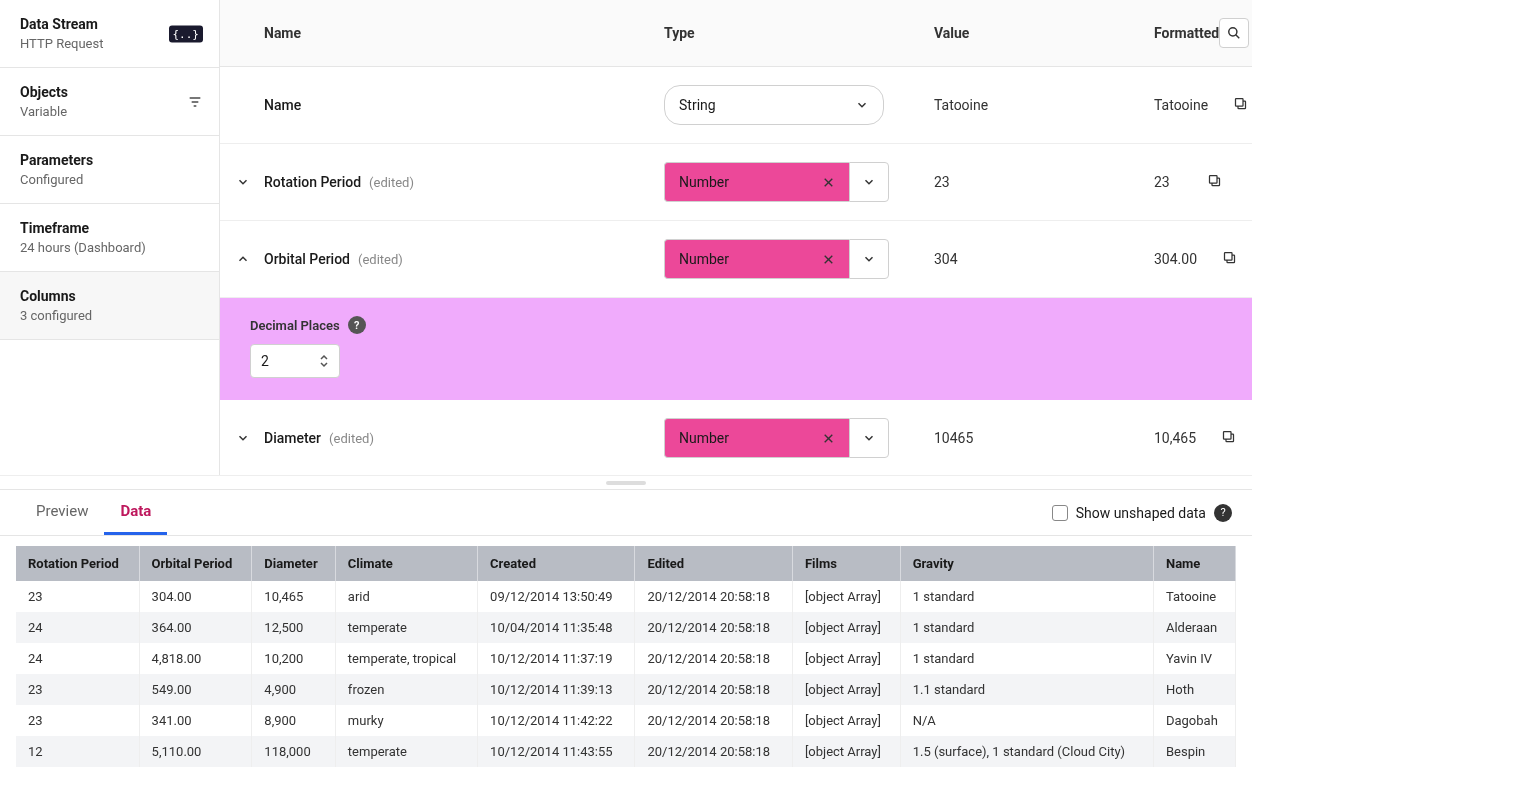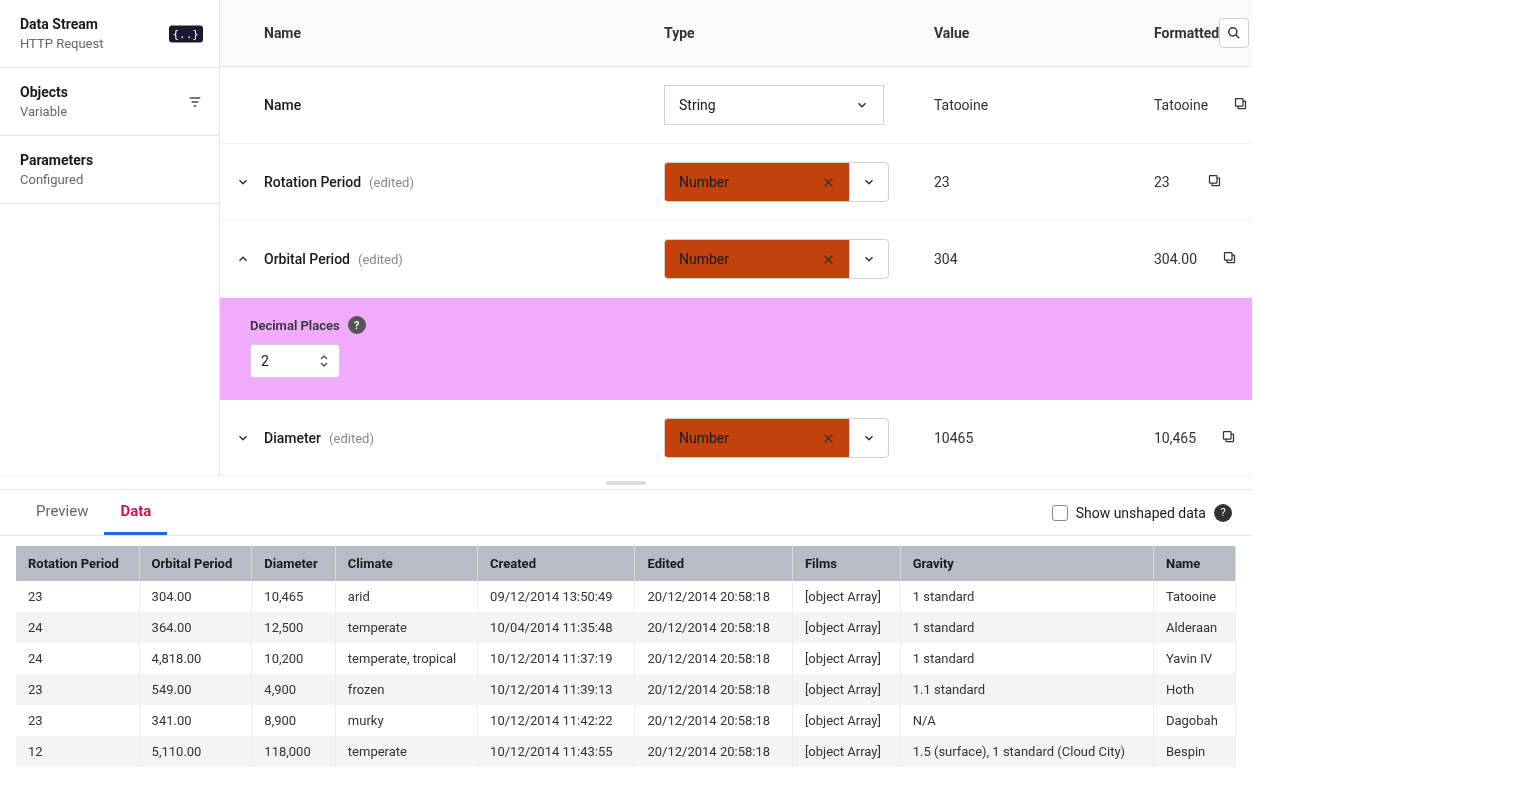--- a/index.html
+++ b/index.html
@@ -25,22 +25,22 @@
 .row{display:flex;align-items:center;padding:18px 0;border-bottom:1px solid #eee;margin:0 -30px;padding-left:44px;padding-right:30px;}
 .row .expand{flex:0 0 28px;margin-left:-28px;cursor:pointer;color:#555;}
 .row .name-cell{flex:0 0 400px;display:flex;align-items:center;gap:8px;}
 .row .name-text{font-weight:500;}
 .row .edited-tag{color:#888;font-size:13px;}
 .row .type-cell{flex:0 0 270px;}
 .row .value-cell{flex:0 0 220px;color:#333;}
 .row .formatted-cell{flex:1;color:#333;}
 .row .copy-cell{flex:0 0 40px;text-align:right;}
 .select-wrap{display:flex;align-items:stretch;height:40px;}
-.select-box{border:1px solid #d0d0d0;border-radius:0;padding:0 14px;display:flex;align-items:center;justify-content:space-between;width:220px;background:#fff;cursor:pointer;height:100%;}
-.select-clear{border:1px solid #d0d0d0;border-right:none;border-radius:4px 0 0 4px;padding:0 14px;display:flex;align-items:center;justify-content:space-between;width:185px;background:#c2410c;height:100%;}
+.select-box{border:1px solid #d0d0d0;border-radius:16px;padding:0 14px;display:flex;align-items:center;justify-content:space-between;width:220px;background:#fff;cursor:pointer;height:100%;}
+.select-clear{border:1px solid #d0d0d0;border-right:none;border-radius:4px 0 0 4px;padding:0 14px;display:flex;align-items:center;justify-content:space-between;width:185px;background:#ec4899;height:100%;}
 .select-dd{border:1px solid #d0d0d0;border-radius:0 4px 4px 0;width:40px;display:flex;align-items:center;justify-content:center;background:#fff;cursor:pointer;height:100%;}
 .expanded-panel{background:#f0abfc;padding:18px 30px 22px;margin:0 -30px;}
 .panel-label{font-weight:600;font-size:13px;color:#333;display:flex;align-items:center;gap:8px;margin-bottom:10px;}
 .help-circle{width:18px;height:18px;border-radius:50%;background:#555;color:#fff;display:inline-flex;align-items:center;justify-content:center;font-size:11px;cursor:pointer;}
 .num-input{border:1px solid #d0d0d0;border-radius:4px;padding:8px 10px;width:90px;background:#fff;display:flex;align-items:center;justify-content:space-between;}
 .icon-btn{cursor:pointer;color:#444;display:inline-flex;}
 .divider-handle{height:14px;background:#fff;display:flex;align-items:center;justify-content:center;border-top:1px solid #eee;}
 .divider-handle .grip{width:40px;height:4px;background:#ddd;border-radius:2px;}
 .bottom{flex:1;display:flex;flex-direction:column;overflow:hidden;border-top:1px solid #e5e5e5;}
 .tabs-bar{display:flex;align-items:center;padding:0 20px;border-bottom:1px solid #e5e5e5;height:46px;}
@@ -74,20 +74,28 @@
               <line x1="4" y1="6" x2="20" y2="6"></line>
               <line x1="7" y1="12" x2="17" y2="12"></line>
               <line x1="10" y1="18" x2="14" y2="18"></line>
             </svg>
         </span>
       </div>
       <div class="sidebar-item">
         <div class="title">Parameters</div>
         <div class="subtitle">Configured</div>
       </div>
+      <div class="sidebar-item">
+        <div class="title">Timeframe</div>
+        <div class="subtitle">24 hours (Dashboard)</div>
+      </div>
+      <div class="sidebar-item active">
+        <div class="title">Columns</div>
+        <div class="subtitle">3 configured</div>
+      </div>
     </div>
 
     <div class="main">
       <div class="cols-header">
         <div class="hcell col-name">Name</div>
         <div class="hcell col-type">Type</div>
         <div class="hcell col-value">Value</div>
         <div class="hcell col-formatted">Formatted</div>
         <div class="col-action">
           <div class="search-btn">

